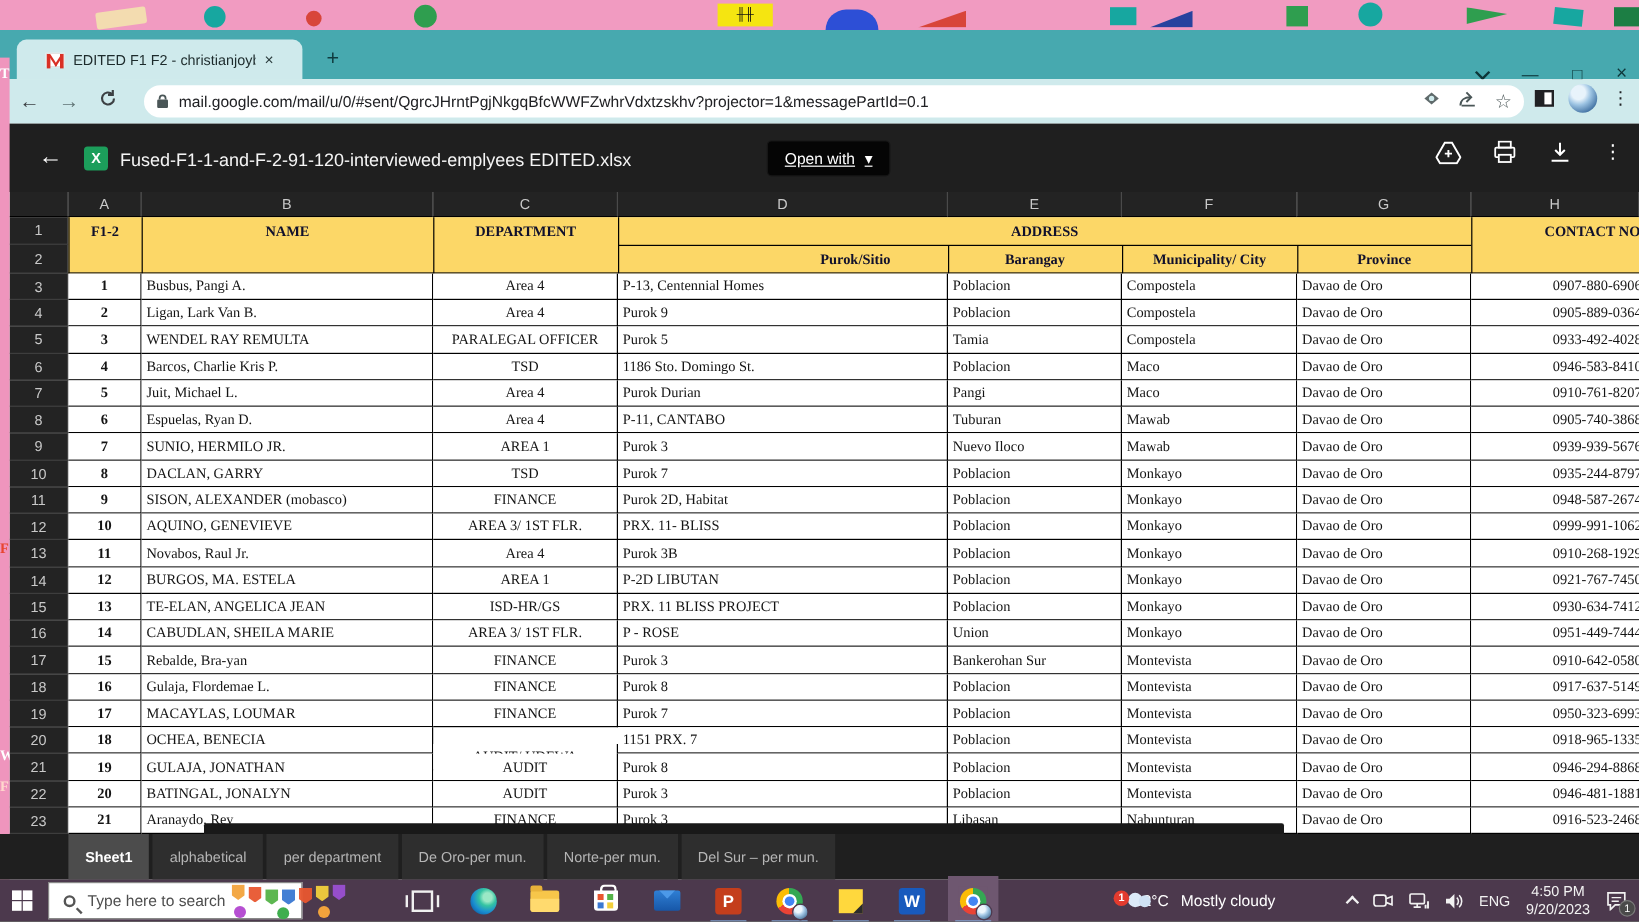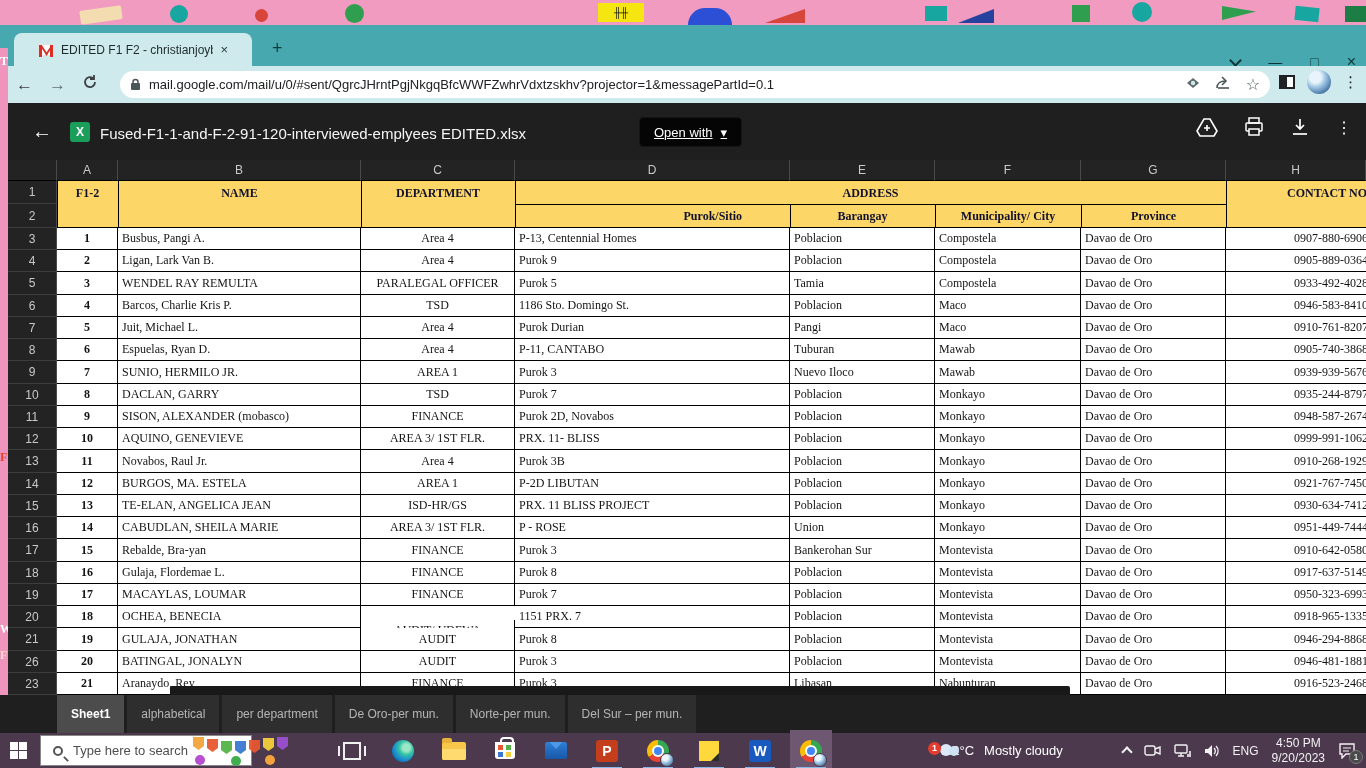--- a/index.html
+++ b/index.html
@@ -259,21 +259,21 @@
         <div class="gut" style="top: 268px; height: 22px; line-height: 22px;">12</div>
         <div class="gut" style="top: 290px; height: 23px; line-height: 23px;">13</div>
         <div class="gut" style="top: 313px; height: 22px; line-height: 22px;">14</div>
         <div class="gut" style="top: 335px; height: 22px; line-height: 22px;">15</div>
         <div class="gut" style="top: 357px; height: 22px; line-height: 22px;">16</div>
         <div class="gut" style="top: 379px; height: 23px; line-height: 23px;">17</div>
         <div class="gut" style="top: 402px; height: 22px; line-height: 22px;">18</div>
         <div class="gut" style="top: 424px; height: 22px; line-height: 22px;">19</div>
         <div class="gut" style="top: 446px; height: 22px; line-height: 22px;">20</div>
         <div class="gut" style="top: 468px; height: 23px; line-height: 23px;">21</div>
-        <div class="gut" style="top: 491px; height: 22px; line-height: 22px;">26</div>
+        <div class="gut" style="top: 491px; height: 22px; line-height: 22px;">22</div>
         <div class="gut" style="top: 513px; height: 22px; line-height: 22px;">23</div>
       </div>
 
     <div id="yellow-band"></div>
 
     <div class="hcell" style="left:57px;top:21px;width:61px;height:24px;">F1-2</div>
     <div class="hcell" style="left:118px;top:21px;width:243px;height:24px;">NAME</div>
     <div class="hcell" style="left:361px;top:21px;width:154px;height:24px;">DEPARTMENT</div>
     <div class="hcell" style="left:515px;top:21px;width:711px;height:24px;">ADDRESS</div>
     <div class="hcell" style="left:1226px;top:21px;width:148px;height:24px;justify-content:flex-end;padding-right:4px;">CONTACT NO.</div>
@@ -353,21 +353,21 @@
         <div class="cell c-left" style="left: 118px; width: 243px; top: 224px; height: 22px;">DACLAN, GARRY</div>
         <div class="cell c-center" style="left: 361px; width: 154px; top: 224px; height: 22px;">TSD</div>
         <div class="cell c-left" style="left: 515px; width: 275px; top: 224px; height: 22px;">Purok 7</div>
         <div class="cell c-left" style="left: 790px; width: 145px; top: 224px; height: 22px;">Poblacion</div>
         <div class="cell c-left" style="left: 935px; width: 146px; top: 224px; height: 22px;">Monkayo</div>
         <div class="cell c-left" style="left: 1081px; width: 145px; top: 224px; height: 22px;">Davao de Oro</div>
         <div class="cell c-right" style="left: 1226px; width: 148px; top: 224px; height: 22px;">0935-244-8797</div>
         <div class="cell c-center bold" style="left: 57px; width: 61px; top: 246px; height: 22px;">9</div>
         <div class="cell c-left" style="left: 118px; width: 243px; top: 246px; height: 22px;">SISON, ALEXANDER (mobasco)</div>
         <div class="cell c-center" style="left: 361px; width: 154px; top: 246px; height: 22px;">FINANCE</div>
-        <div class="cell c-left" style="left: 515px; width: 275px; top: 246px; height: 22px;">Purok 2D, Novabos</div>
+        <div class="cell c-left" style="left: 515px; width: 275px; top: 246px; height: 22px;">Purok 2D, Habitat</div>
         <div class="cell c-left" style="left: 790px; width: 145px; top: 246px; height: 22px;">Poblacion</div>
         <div class="cell c-left" style="left: 935px; width: 146px; top: 246px; height: 22px;">Monkayo</div>
         <div class="cell c-left" style="left: 1081px; width: 145px; top: 246px; height: 22px;">Davao de Oro</div>
         <div class="cell c-right" style="left: 1226px; width: 148px; top: 246px; height: 22px;">0948-587-2674</div>
         <div class="cell c-center bold" style="left: 57px; width: 61px; top: 268px; height: 22px;">10</div>
         <div class="cell c-left" style="left: 118px; width: 243px; top: 268px; height: 22px;">AQUINO, GENEVIEVE</div>
         <div class="cell c-center" style="left: 361px; width: 154px; top: 268px; height: 22px;">AREA 3/ 1ST FLR.</div>
         <div class="cell c-left" style="left: 515px; width: 275px; top: 268px; height: 22px;">PRX. 11- BLISS</div>
         <div class="cell c-left" style="left: 790px; width: 145px; top: 268px; height: 22px;">Poblacion</div>
         <div class="cell c-left" style="left: 935px; width: 146px; top: 268px; height: 22px;">Monkayo</div>

